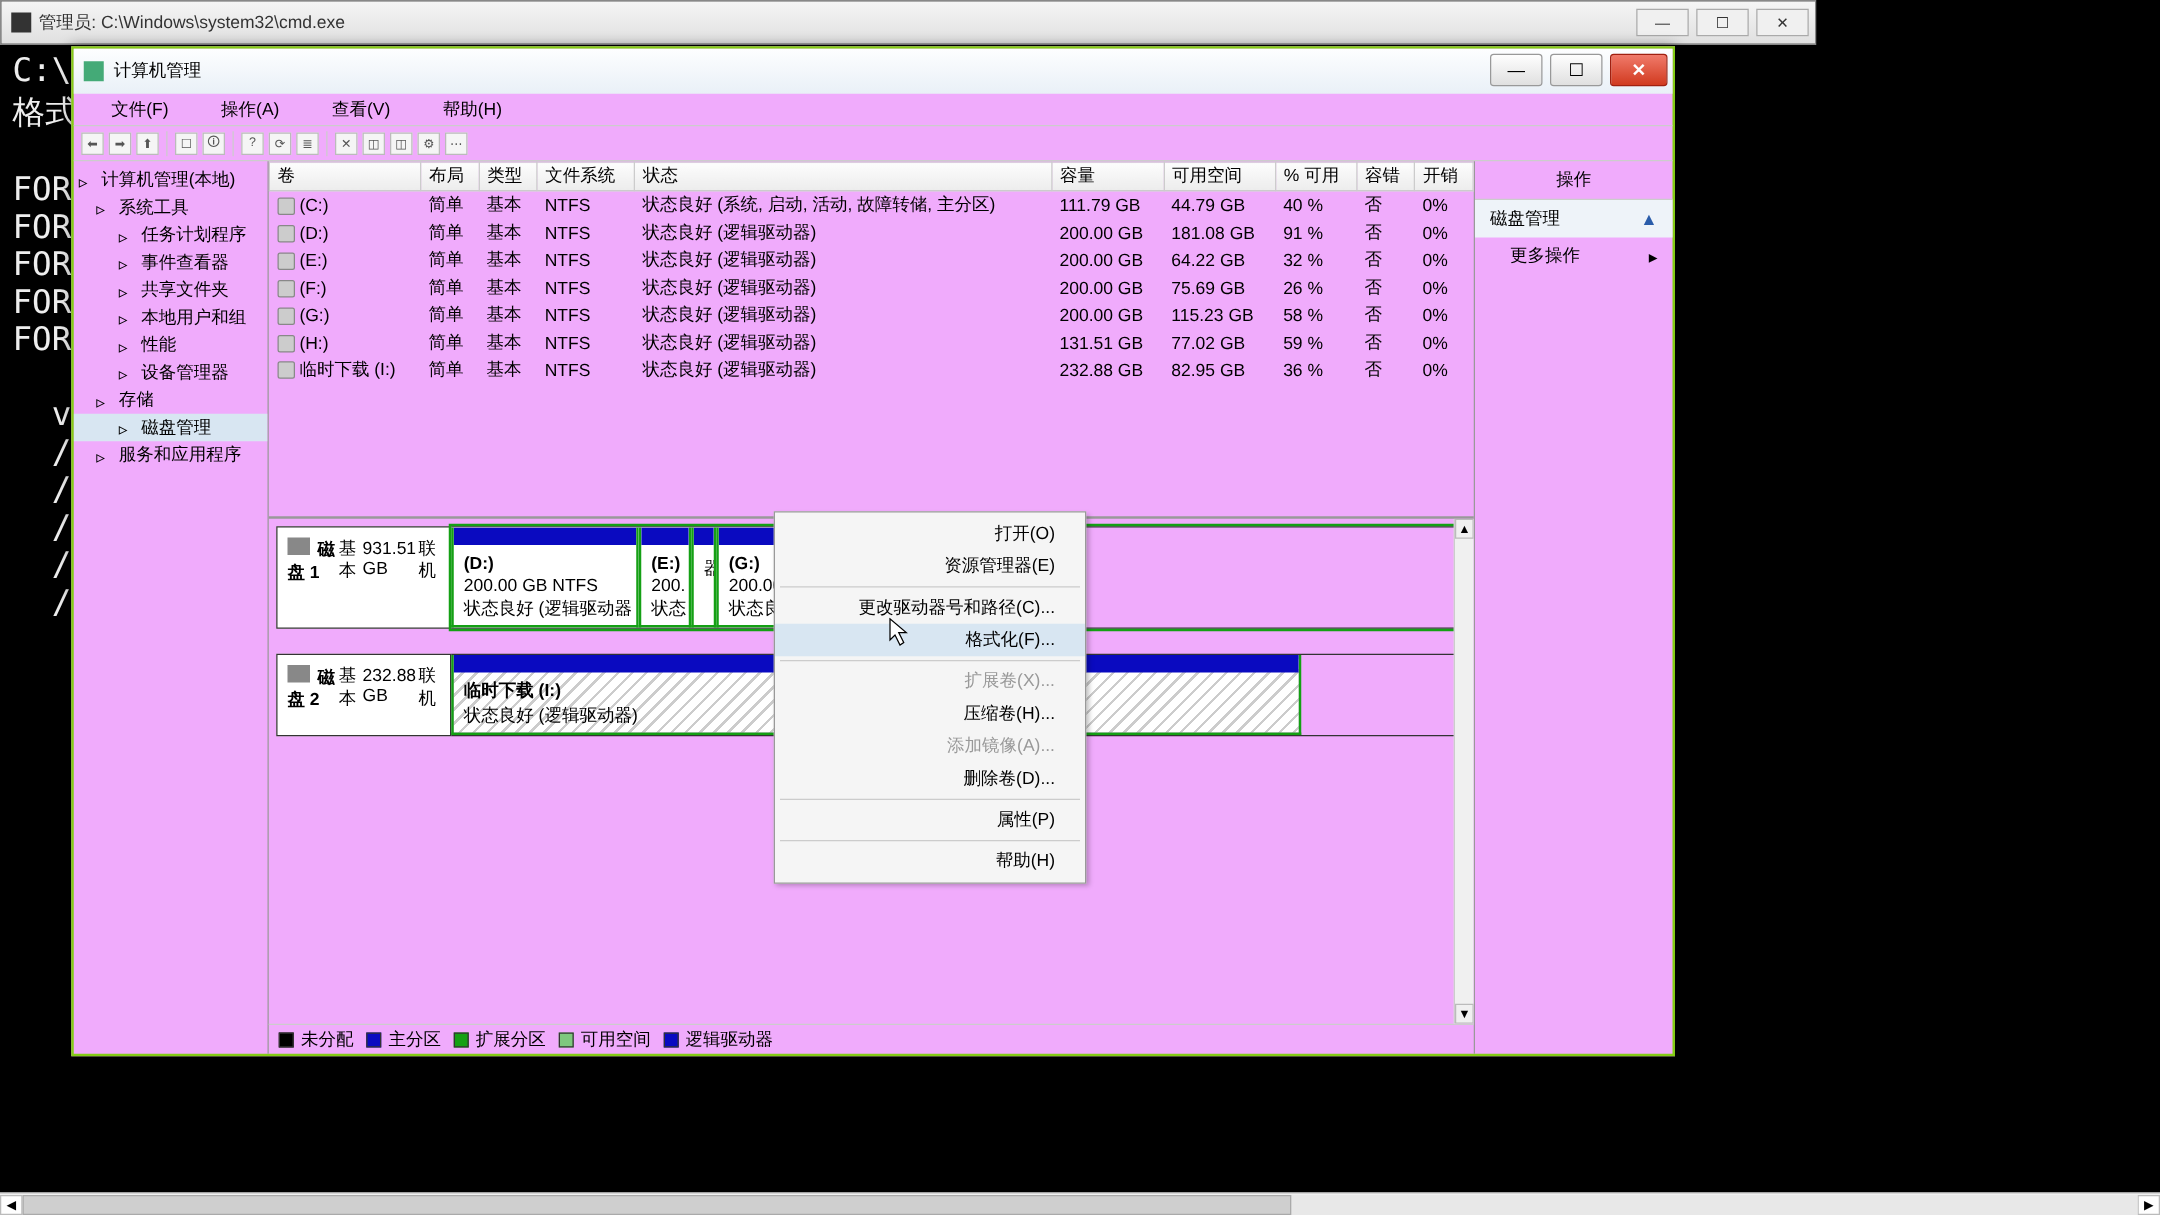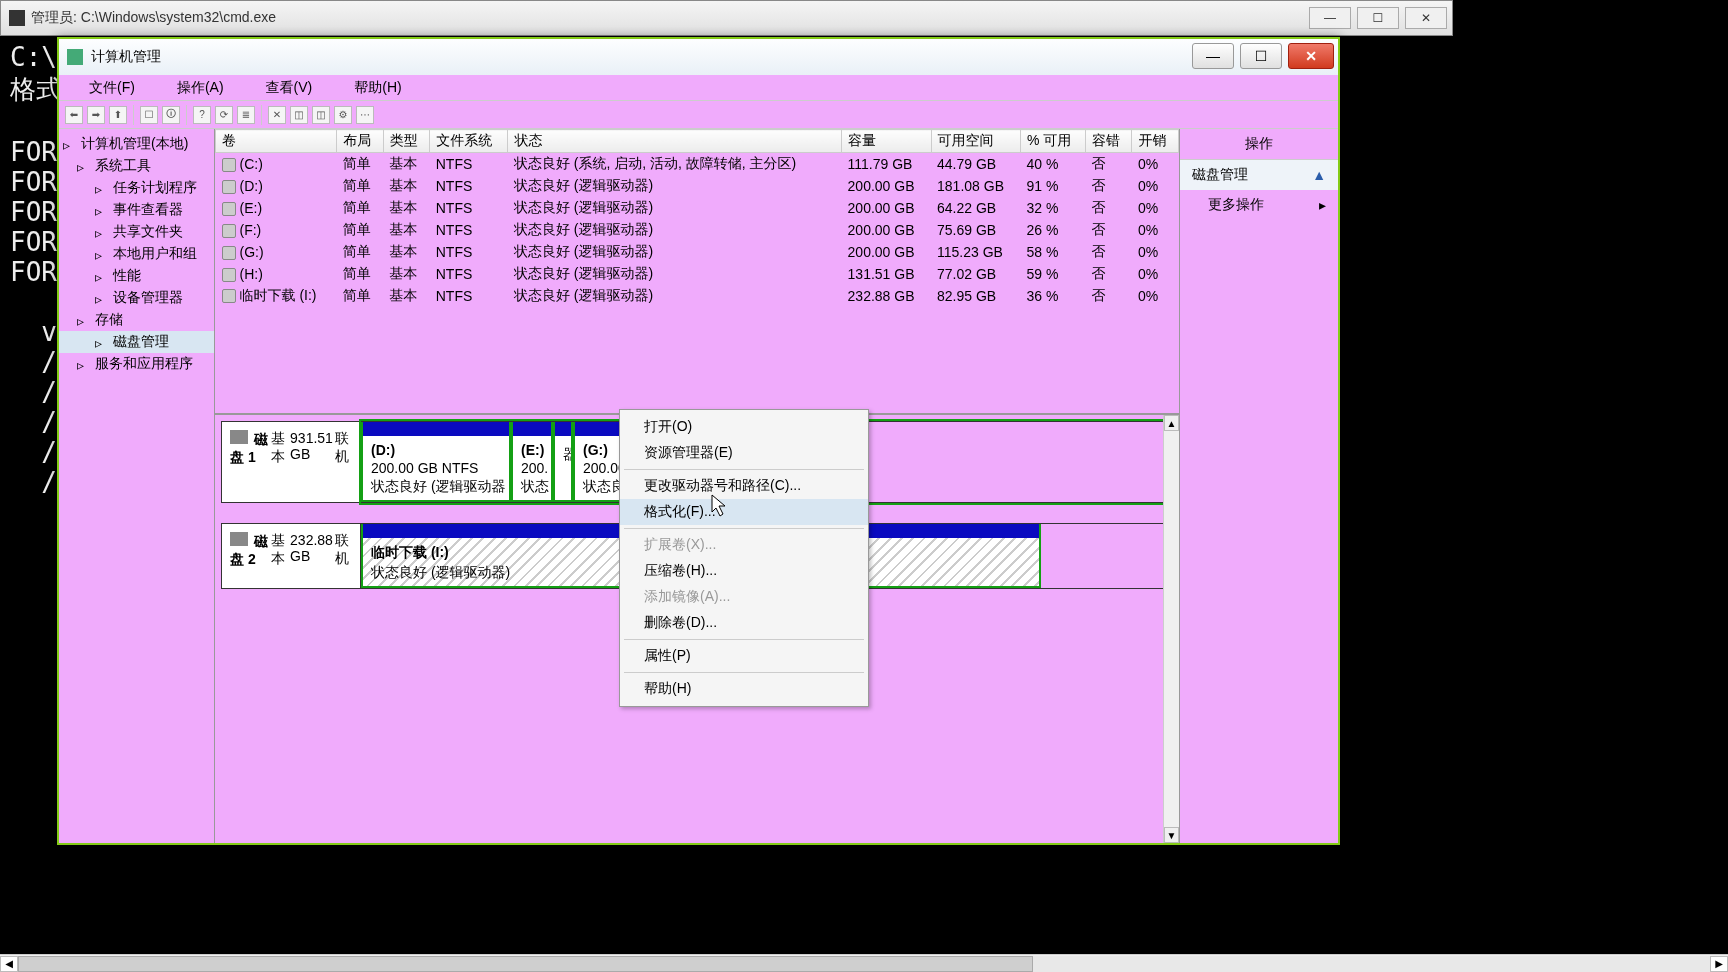--- a/index.html
+++ b/index.html
@@ -50,21 +50,21 @@
 
 .legend { height: 24px; border-top: 1px solid #ccc; display: flex; align-items: center; gap: 10px; padding: 0 8px; font-size: 13px; }
 .lg-sw { width: 12px; height: 12px; display: inline-block; border: 1px solid #333; vertical-align: middle; margin-right: 2px; }
 
 .actions { width: 158px; padding: 0; text-align: center; }
 .actions-h { padding: 6px 10px; font-weight: normal; border-bottom: 1px solid #ccc; }
 .actions-item { padding: 6px 12px; display: flex; justify-content: space-between; align-items: center; }
 .actions-item.sub { padding-left: 28px; }
 
 .ctx-menu { position: absolute; left: 560px; top: 370px; width: 250px; background: #f5f5f5; border: 1px solid #999; box-shadow: 2px 2px 4px rgba(0,0,0,.25); padding: 4px 0; z-index: 50; }
-.ctx-item { padding: 4px 12px 4px 24px; }
+.ctx-item { padding: 4px 24px 4px 24px; text-align: right; }
 .ctx-item.hl { background: #d8e6f2; }
 .ctx-item.dis { color: #999; }
 .ctx-sep { height: 1px; background: #ccc; margin: 3px 4px; }
 
 .cursor { position: absolute; left: 652px; top: 455px; width: 18px; height: 24px; z-index: 60; }
 .cursor svg { width: 18px; height: 24px; }
 
 .bottom-text { position: absolute; left: 260px; top: 760px; color: #eee; font-family: Consolas, SimSun; font-size: 28px; white-space: nowrap; }
 
 .hscroll { position: absolute; left: 0; bottom: 0; width: 100%; height: 18px; background: #f0f0f0; border-top: 1px solid #ccc; display: flex; align-items: center; }
@@ -317,20 +317,27 @@
           </div>
           <div class="disk-parts" id="disk2-parts" style="width:690px;">
               <div class="part hatched" style="width: 680px;">
                 <div class="part-top"></div>
                 <b>临时下载  (I:)</b>
                 <span>状态良好 (逻辑驱动器)</span>
               </div>
             </div>
         </div>
       </div>
+      <div class="legend" id="legend">
+          <span><span class="lg-sw" style="background:#000"></span> 未分配</span>
+          <span><span class="lg-sw" style="background:#0a0ac0"></span> 主分区</span>
+          <span><span class="lg-sw" style="background:#14a014"></span> 扩展分区</span>
+          <span><span class="lg-sw" style="background:#7ec87e"></span> 可用空间</span>
+          <span><span class="lg-sw" style="background:#0a0ac0"></span> 逻辑驱动器</span>
+        </div>
     </div>
 
     <div class="actions">
       <div class="actions-h">操作</div>
       <div class="actions-item" style="background:#eef3f9;">
         <span>磁盘管理</span>
         <span style="color:#2a5caa;">▲</span>
       </div>
       <div class="actions-item sub">
         <span>更多操作</span>

